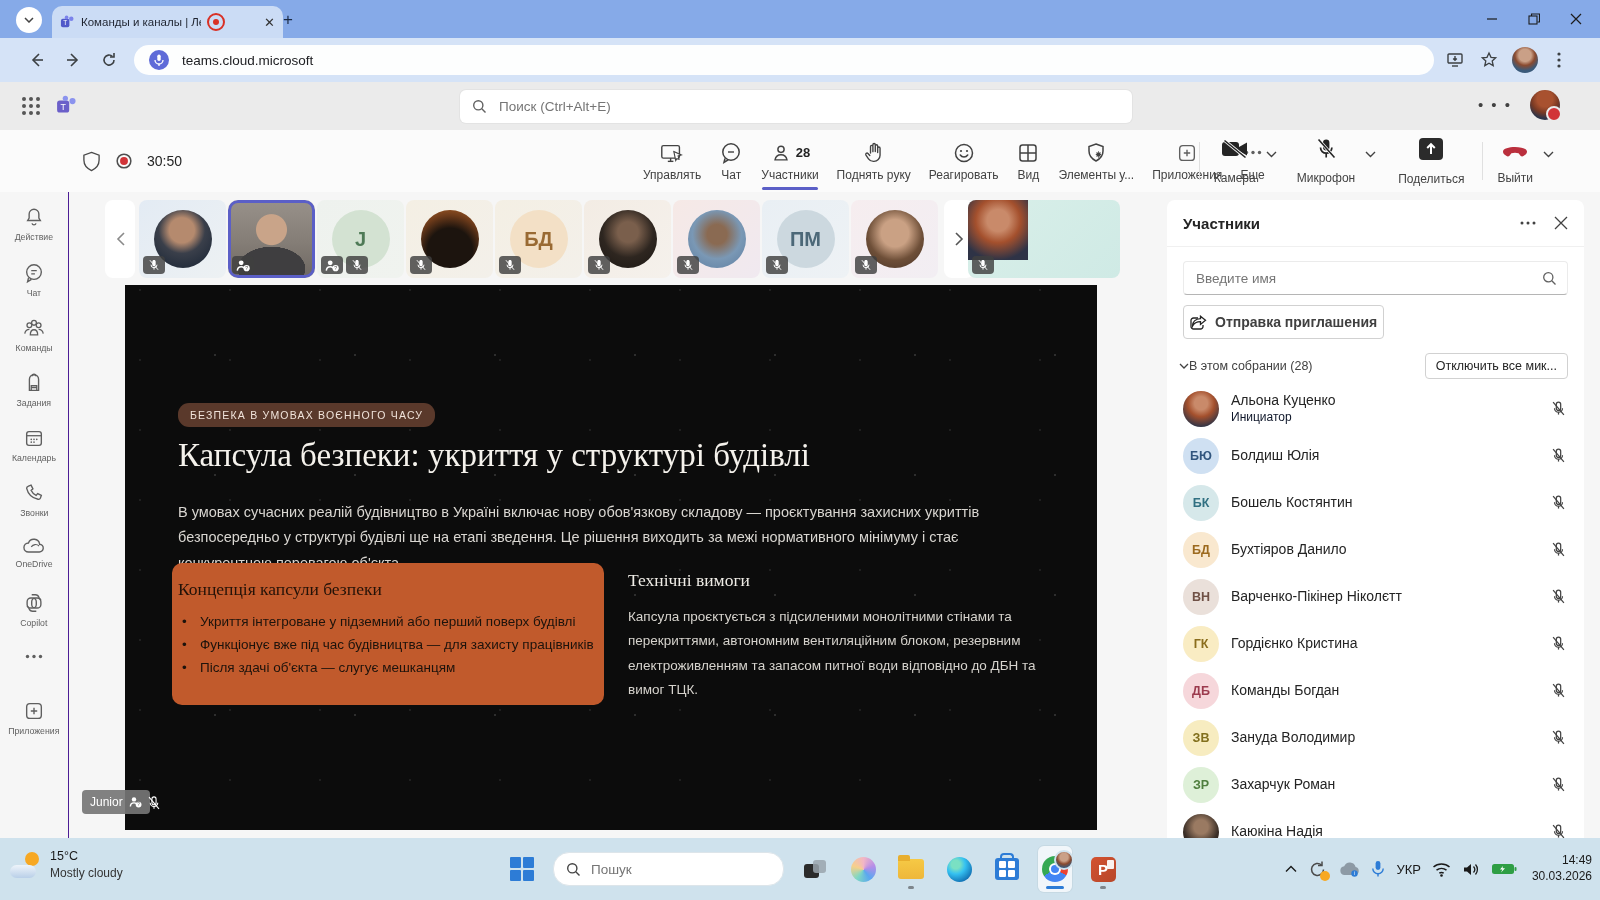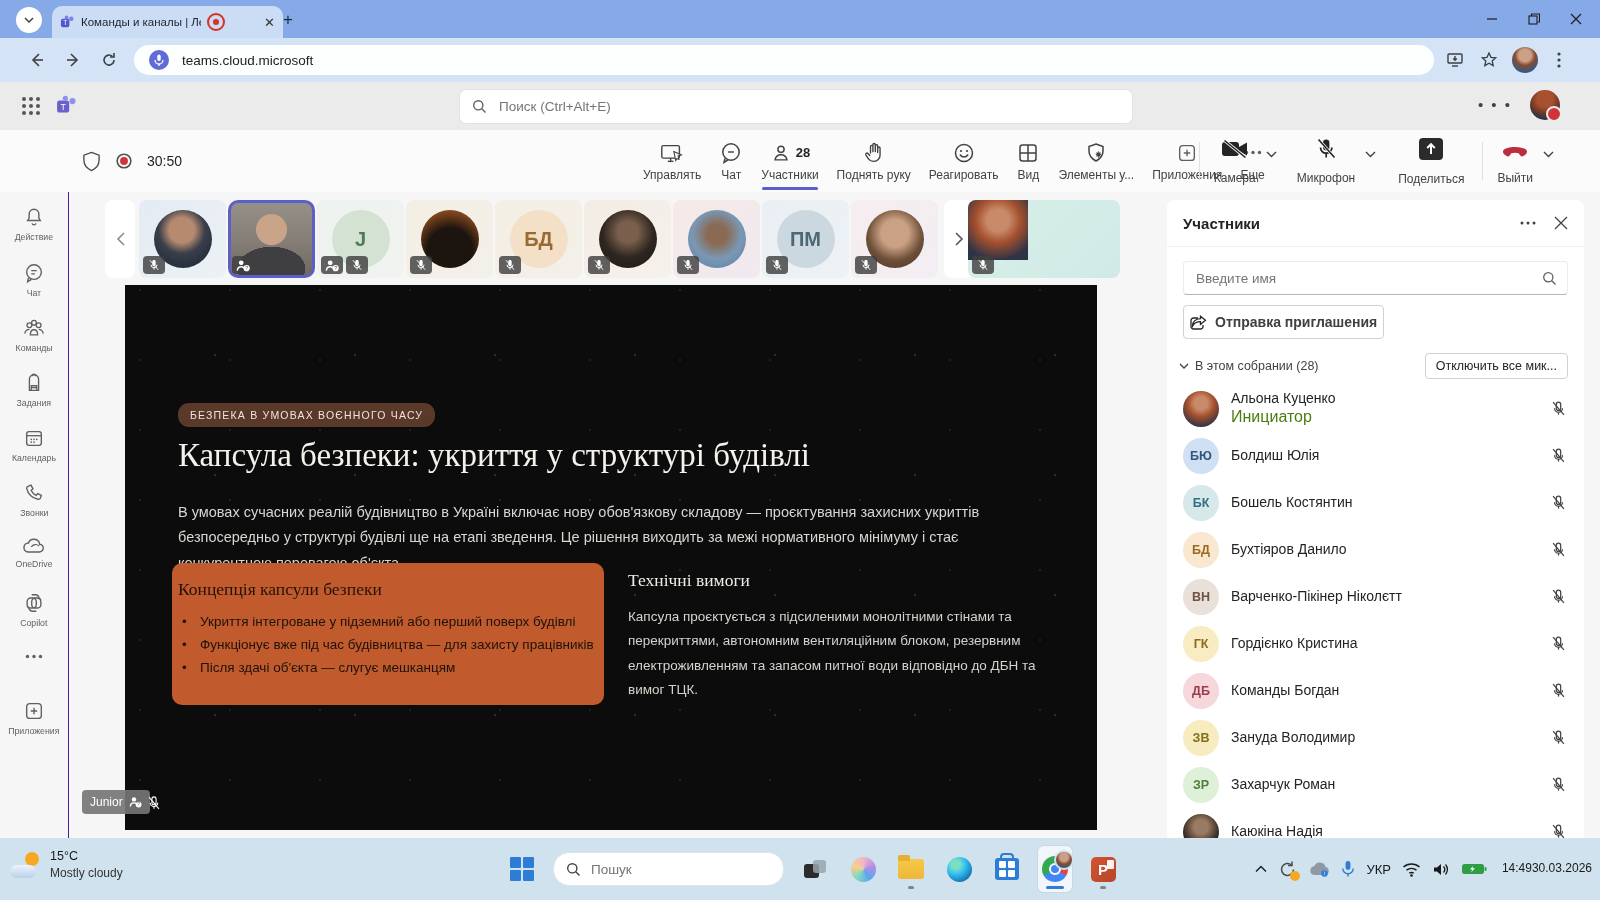--- a/index.html
+++ b/index.html
@@ -120,27 +120,27 @@
   
   .panel{position:absolute;left:1167px;top:8px;width:417px;height:638px;background:#fff;border-radius:8px 8px 0 0;overflow:hidden;}
   .panel-hdr{display:flex;align-items:center;height:46px;padding:0 16px;border-bottom:1px solid #f0f0f0;}
   .panel-title{font-size:15px;font-weight:700;color:#242424;}
   .panel-hdr-ico{color:#424242;margin-left:18px;}
   .panel-hdr-sp{margin-left:auto;}
   .p-search{margin:14px 16px 0 16px;height:32px;background:#fff;border:1px solid #ebebeb;border-bottom:1px solid #b5b5b5;border-radius:4px;display:flex;align-items:center;padding:0 10px;}
   .p-search input{border:none;outline:none;flex:1;font-size:13.5px;color:#616161;background:transparent;font-family:"Liberation Sans",sans-serif;}
   .invite-btn{margin:10px 16px 0 16px;height:34px;border:1px solid #d1d1d1;border-radius:4px;display:flex;align-items:center;justify-content:center;gap:8px;font-size:14px;font-weight:700;color:#404040;background:#fff;}
   .section-row{display:flex;align-items:center;margin:14px 16px 6px 12px;}
-  .section-lbl{font-size:12.5px;color:#424242;margin-left:6px;}
+  .section-lbl{font-size:12.5px;color:#424242;}
   .muteall-btn{margin-left:auto;font-size:12.5px;color:#242424;border:1px solid #d1d1d1;border-radius:4px;padding:5px 10px;background:#fff;white-space:nowrap;}
   .p-row{display:flex;align-items:center;gap:12px;padding:5px 16px;height:37px;}
   .p-av{width:36px;height:36px;border-radius:50%;display:flex;align-items:center;justify-content:center;font-size:12.5px;font-weight:700;flex:0 0 auto;}
   .p-texts{display:flex;flex-direction:column;line-height:1.25;min-width:0;}
   .p-name{font-size:14px;color:#242424;white-space:nowrap;}
-  .p-role{font-size:16px;color:#4d7c0f;}
+  .p-role{font-size:12px;color:#0f172a;}
   .p-mic{margin-left:auto;color:#424242;}
   .av-blue{background:#cfe0f2;color:#31557e;}
   .av-teal{background:#d6e8ea;color:#317082;}
   .av-amber{background:#f9e8cf;color:#9c6a1f;}
   .av-taupe{background:#eae0da;color:#705146;}
   .av-yellow{background:#f9ecc3;color:#8a6d1c;}
   .av-pink{background:#f6d7db;color:#9c3b4e;}
   .av-olive{background:#f7ecc0;color:#82701d;}
   .av-green{background:#def0d8;color:#507f3f;}
 
@@ -157,21 +157,21 @@
   .tk-ico.open:after{content:"";position:absolute;bottom:3px;left:50%;transform:translateX(-50%);width:6px;height:3px;border-radius:2px;background:#7e868c;}
   .tk-ico.active-app{background:rgba(255,255,255,.7);box-shadow:0 0 0 1px rgba(0,0,0,.04);}
   .tk-ico.active-app:after{content:"";position:absolute;bottom:3px;left:50%;transform:translateX(-50%);width:18px;height:3px;border-radius:2px;background:#2d7cd6;}
   .chrome-ball{position:relative;width:26px;height:26px;border-radius:50%;background:conic-gradient(#ea4335 0 33%,#4285f4 33% 66%,#34a853 66% 100%);}
   .chrome-ball .core{position:absolute;left:7px;top:7px;width:12px;height:12px;border-radius:50%;background:#fff;}
   .chrome-ball .core i{position:absolute;left:2px;top:2px;width:8px;height:8px;border-radius:50%;background:#4285f4;}
   .chrome-ball .mini{position:absolute;right:-6px;top:-6px;width:16px;height:16px;border-radius:50%;border:2px solid #cfe2ed;background:radial-gradient(circle at 50% 32%,#caa087 30%,#8a4a2f 52%,#3a5a7a 78%);}
   .ppt{position:relative;width:25px;height:25px;border-radius:5px;background:linear-gradient(135deg,#d35230,#b7472a);color:#fff;font-weight:700;font-size:15px;display:flex;align-items:center;justify-content:center;}
   .ppt i{position:absolute;right:2px;top:3px;width:7px;height:9px;background:#fff;opacity:.92;border-radius:1px;}
   .tray{position:absolute;right:8px;top:0;height:62px;display:flex;align-items:center;gap:11px;}
-  .tray-time{display:flex;flex-direction:row;align-items:flex-end;line-height:1.3;font-size:12px;color:#1a1a1a;margin-left:4px;}
+  .tray-time{display:flex;flex-direction:column;align-items:flex-end;line-height:1.3;font-size:12px;color:#1a1a1a;margin-left:4px;}
   .lang{font-size:13px;color:#1a1a1a;}
   .start-grid{display:grid;grid-template-columns:11px 11px;grid-gap:2px;}
   .start-grid i{width:11px;height:11px;background:#2d7cd6;border-radius:1px;}
   .folder{position:relative;width:26px;height:20px;background:linear-gradient(#f6c945,#eeb73a);border-radius:3px;}
   .folder:before{content:"";position:absolute;left:0;top:-4px;width:12px;height:6px;background:#e8ae2e;border-radius:2px 2px 0 0;}
   .edge-ball{width:25px;height:25px;border-radius:50%;background:radial-gradient(circle at 35% 30%,#7ae0c3 0 18%,#35c1f1 40%,#0b62a8 85%);}
   .store-ico{position:relative;width:24px;height:22px;background:#2d7cd6;border-radius:3px;display:flex;align-items:center;justify-content:center;}
   .store-ico:before{content:"";position:absolute;top:-5px;width:10px;height:5px;border:2px solid #2d7cd6;border-bottom:none;border-radius:4px 4px 0 0;}
   .store-ico i{display:grid;grid-template-columns:7px 7px;grid-gap:2px;}
   .store-ico i b{width:7px;height:7px;background:#fff;border-radius:1px;}

